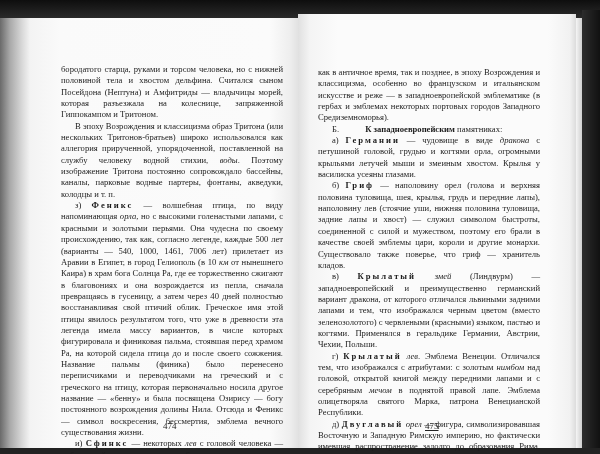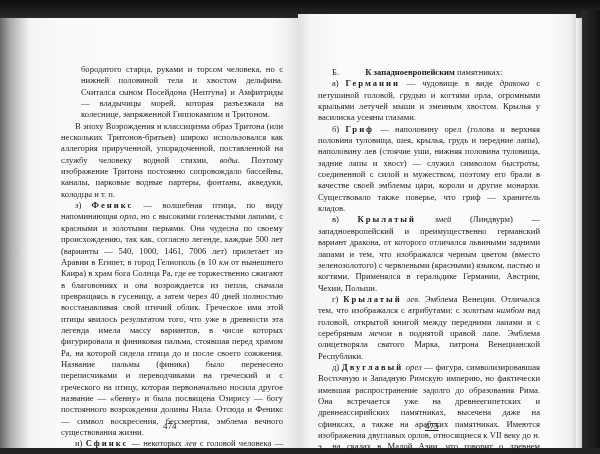--- a/index.html
+++ b/index.html
@@ -22,21 +22,21 @@
   .cover-edge { position:absolute; left:582px; top:10px; width:18px; height:444px; background:linear-gradient(90deg,#2c2c2c,#111); }
   .bottom-shadow { position:absolute; left:0; top:448px; width:600px; height:6px; background:#222; }
 
   .text-block {
     position:absolute; color:#1c1c1c;
     font-size:8.6px; line-height:11.35px; text-align:justify;
   }
   .left-text { left:61px; top:64px; width:222px; }
   .right-text { left:318px; top:67px; width:222px; }
   .text-block p { margin:0; text-indent:14px; }
-  .text-block p.noindent { text-indent:0;margin-left:20px; }
+  .text-block p.noindent { text-indent:0; }
   .sp { letter-spacing:2px; font-weight:bold; }
   .it { font-style:italic;margin-top:48px; }
   .b { font-weight:bold;margin-left:24px; }
   .page-num { position:absolute; font-size:9px; color:#222; }
   .pn-left { left:163px; top:421px; }
   .pn-right { left:425px; top:421px;text-decoration:underline; }
 </style>
 </head>
 <body>
 
@@ -49,20 +49,21 @@
 <div class="cover-edge"></div>
 <div class="bottom-shadow"></div>
 
 <div class="text-block left-text">
     <p class="noindent"><span>бородатого старца, руками и торсом человека, но с нижней половиной тела и хвостом дельфина. Считался сыном Посейдона (Нептуна) и Амфитриды — владычицы морей, которая разъезжала на колеснице, запряженной Гиппокампом и Тритоном.</span></p>
     <p><span>В эпоху Возрождения и классицизма образ Тритона (или нескольких Тритонов-братьев) широко использовался как аллегория прирученной, упорядоченной, поставленной на службу человеку водной стихии, </span><span class="it">воды</span><span>. Поэтому изображение Тритона постоянно сопровождало бассейны, каналы, парковые водные партеры, фонтаны, акведуки, колодцы и т. п.</span></p>
     <p><span>з) </span><span class="sp">Феникс</span><span> — волшебная птица, по виду напоминающая </span><span class="it">орла</span><span>, но с высокими голенастыми лапами, с красными и золотыми перьями. Она чудесна по своему происхождению, так как, согласно легенде, каждые 500 лет (варианты — 540, 1000, 1461, 7006 лет) прилетает из Аравии в Египет, в город Гелиополь (в 10 </span><span class="it">км</span><span> от нынешнего Каира) в храм бога Солнца Ра, где ее торжественно сжигают в благовониях и она возрождается из пепла, сначала превращаясь в гусеницу, а затем через 40 дней полностью восстанавливая свой птичий облик. Греческое имя этой птицы явилось результатом того, что уже в древности эта легенда имела массу вариантов, в числе которых фигурировала и финиковая пальма, стоявшая перед храмом Ра, на которой сидела птица до и после своего сожжения. Название пальмы (финика) было перенесено переписчиками и переводчиками на греческий и с греческого на птицу, которая первоначально носила другое название — «бенну» и была посвящена Озирису — богу постоянного возрождения долины Нила. Отсюда и Феникс — символ воскресения, бессмертия, эмблема вечного существования жизни.</span></p>
     <p><span>и) </span><span class="sp">Сфинкс</span><span> — некоторых </span><span class="it">лев</span><span> с головой человека — эмблема тайны, загадочности, гробового молчания.</span></p>
   </div>
 <div class="text-block right-text">
+    <p class="noindent"><span>как в античное время, так и позднее, в эпоху Возрождения и классицизма, особенно во французском и итальянском искусстве и реже — в западноевропейской эмблематике (в гербах и эмблемах некоторых портовых городов Западного Средиземноморья).</span></p>
     <p><span>Б. </span><span class="b">К западноевропейским</span><span> памятниках:</span></p>
     <p><span>а) </span><span class="sp">Германии</span><span> — чудовище в виде </span><span class="it">дракона</span><span> с петушиной головой, грудью и когтями орла, огромными крыльями летучей мыши и змеиным хвостом. Крылья у василиска усеяны глазами.</span></p>
     <p><span>б) </span><span class="sp">Гриф</span><span> — наполовину орел (голова и верхняя половина туловища, шея, крылья, грудь и передние лапы), наполовину лев (стоячие уши, нижняя половина туловища, задние лапы и хвост) — служил символом быстроты, соединенной с силой и мужеством, поэтому его брали в качестве своей эмблемы цари, короли и другие монархи. Существовало также поверье, что гриф — хранитель кладов.</span></p>
     <p><span>в) </span><span class="sp">Крылатый</span><span> </span><span class="it">змей</span><span> (Линдвурм) — западноевропейский и преимущественно германский вариант дракона, от которого отличался львиными задними лапами и тем, что изображался черным цветом (вместо зеленозолотого) с червлеными (красными) языком, пастью и когтями. Применялся в геральдике Германии, Австрии, Чехии, Польши.</span></p>
     <p><span>г) </span><span class="sp">Крылатый</span><span> </span><span class="it">лев</span><span>. Эмблема Венеции. Отличался тем, что изображался с атрибутами: с золотым </span><span class="it">нимбом</span><span> над головой, открытой книгой между передними лапами и с серебряным </span><span class="it">мечом</span><span> в поднятой правой лапе. Эмблема олицетворяла святого Марка, патрона Венецианской Республики.</span></p>
     <p><span>д) </span><span class="sp">Двуглавый</span><span> </span><span class="it">орел</span><span> — фигура, символизировавшая Восточную и Западную Римскую империю, но фактически имевшая распространение задолго до образования Рима. Она встречается уже на древнеегипетских и древнеассирийских памятниках, высечена даже на сфинксах, а также на арабских памятниках. Имеются изображения двуглавых орлов, относящиеся к VII веку до н. э., на скалах в Малой Азии, что говорит о древнем культовом значении этой эмблемы и ее, в сущности, восточном происхождении. Но в историческое время эта фантастическая фигура связана главным образом с европейской, византийской геральдикой, а с XV века — и с русской.</span></p>
   </div>
 
 <div class="page-num pn-left">474</div>
 <div class="page-num pn-right">475</div>

